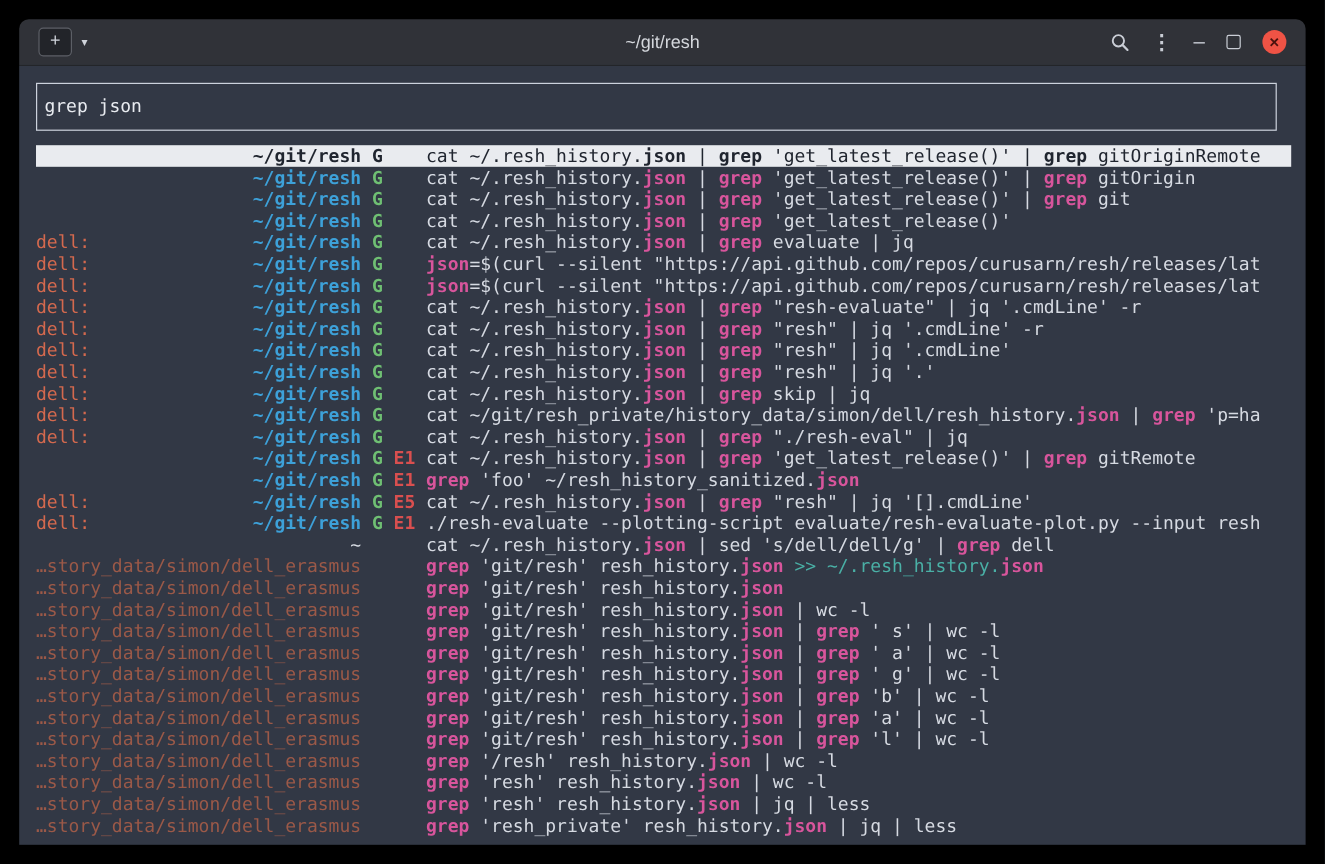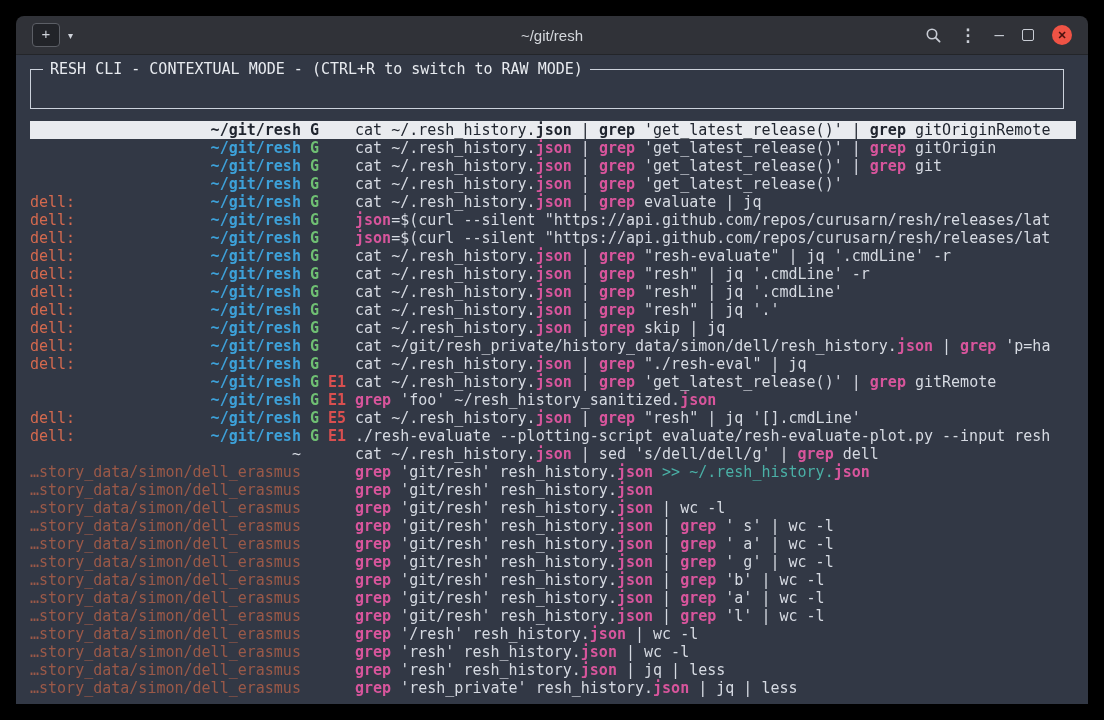--- a/index.html
+++ b/index.html
@@ -96,21 +96,21 @@
         <span class="restore-glyph"></span>
       </div>
       <div class="tb-btn">
         <span class="close-circle">✕</span>
       </div>
     </div>
   </div>
 
   <div class="terminal">
     <div class="query-box">
-      <span class="box-title">RESH CLI - CONTEXTUAL MODE - (CTRL+R to switch to RAW MODE)</span>
+      <div class="query">grep json</div>
     </div>
     <div class="rows">
         <div class="row sel" style="background: rgb(233, 235, 239);"><span class="col-left"><span style="color: rgb(32, 37, 47);"></span><span style="color: rgb(32, 37, 47); font-weight: bold;">~/git/resh</span></span><span class="flag-g" style="color: rgb(32, 37, 47); font-weight: bold;">G</span><span class="flag-e" style="color: rgb(32, 37, 47); font-weight: bold;"></span><span class="cmd"><span style="color: rgb(32, 37, 47);">cat ~/.resh_history.</span><span style="color: rgb(32, 37, 47); font-weight: bold;">json</span><span style="color: rgb(32, 37, 47);"> | </span><span style="color: rgb(32, 37, 47); font-weight: bold;">grep</span><span style="color: rgb(32, 37, 47);"> 'get_latest_release()' | </span><span style="color: rgb(32, 37, 47); font-weight: bold;">grep</span><span style="color: rgb(32, 37, 47);"> gitOriginRemote</span></span></div>
         <div class="row"><span class="col-left"><span style="color: rgb(212, 105, 78);"></span><span style="color: rgb(61, 161, 217); font-weight: bold;">~/git/resh</span></span><span class="flag-g" style="color: rgb(111, 191, 115); font-weight: bold;">G</span><span class="flag-e" style="color: rgb(217, 79, 79); font-weight: bold;"></span><span class="cmd"><span style="color: rgb(214, 218, 226);">cat ~/.resh_history.</span><span style="color: rgb(216, 85, 156); font-weight: bold;">json</span><span style="color: rgb(214, 218, 226);"> | </span><span style="color: rgb(216, 85, 156); font-weight: bold;">grep</span><span style="color: rgb(214, 218, 226);"> 'get_latest_release()' | </span><span style="color: rgb(216, 85, 156); font-weight: bold;">grep</span><span style="color: rgb(214, 218, 226);"> gitOrigin</span></span></div>
         <div class="row"><span class="col-left"><span style="color: rgb(212, 105, 78);"></span><span style="color: rgb(61, 161, 217); font-weight: bold;">~/git/resh</span></span><span class="flag-g" style="color: rgb(111, 191, 115); font-weight: bold;">G</span><span class="flag-e" style="color: rgb(217, 79, 79); font-weight: bold;"></span><span class="cmd"><span style="color: rgb(214, 218, 226);">cat ~/.resh_history.</span><span style="color: rgb(216, 85, 156); font-weight: bold;">json</span><span style="color: rgb(214, 218, 226);"> | </span><span style="color: rgb(216, 85, 156); font-weight: bold;">grep</span><span style="color: rgb(214, 218, 226);"> 'get_latest_release()' | </span><span style="color: rgb(216, 85, 156); font-weight: bold;">grep</span><span style="color: rgb(214, 218, 226);"> git</span></span></div>
         <div class="row"><span class="col-left"><span style="color: rgb(212, 105, 78);"></span><span style="color: rgb(61, 161, 217); font-weight: bold;">~/git/resh</span></span><span class="flag-g" style="color: rgb(111, 191, 115); font-weight: bold;">G</span><span class="flag-e" style="color: rgb(217, 79, 79); font-weight: bold;"></span><span class="cmd"><span style="color: rgb(214, 218, 226);">cat ~/.resh_history.</span><span style="color: rgb(216, 85, 156); font-weight: bold;">json</span><span style="color: rgb(214, 218, 226);"> | </span><span style="color: rgb(216, 85, 156); font-weight: bold;">grep</span><span style="color: rgb(214, 218, 226);"> 'get_latest_release()'</span></span></div>
         <div class="row"><span class="col-left"><span style="color: rgb(212, 105, 78);">dell:</span><span style="color: rgb(61, 161, 217); font-weight: bold;">~/git/resh</span></span><span class="flag-g" style="color: rgb(111, 191, 115); font-weight: bold;">G</span><span class="flag-e" style="color: rgb(217, 79, 79); font-weight: bold;"></span><span class="cmd"><span style="color: rgb(214, 218, 226);">cat ~/.resh_history.</span><span style="color: rgb(216, 85, 156); font-weight: bold;">json</span><span style="color: rgb(214, 218, 226);"> | </span><span style="color: rgb(216, 85, 156); font-weight: bold;">grep</span><span style="color: rgb(214, 218, 226);"> evaluate | jq</span></span></div>
         <div class="row"><span class="col-left"><span style="color: rgb(212, 105, 78);">dell:</span><span style="color: rgb(61, 161, 217); font-weight: bold;">~/git/resh</span></span><span class="flag-g" style="color: rgb(111, 191, 115); font-weight: bold;">G</span><span class="flag-e" style="color: rgb(217, 79, 79); font-weight: bold;"></span><span class="cmd"><span style="color: rgb(216, 85, 156); font-weight: bold;">json</span><span style="color: rgb(214, 218, 226);">=$(curl --silent "https://api.github.com/repos/curusarn/resh/releases/lat</span></span></div>
         <div class="row"><span class="col-left"><span style="color: rgb(212, 105, 78);">dell:</span><span style="color: rgb(61, 161, 217); font-weight: bold;">~/git/resh</span></span><span class="flag-g" style="color: rgb(111, 191, 115); font-weight: bold;">G</span><span class="flag-e" style="color: rgb(217, 79, 79); font-weight: bold;"></span><span class="cmd"><span style="color: rgb(216, 85, 156); font-weight: bold;">json</span><span style="color: rgb(214, 218, 226);">=$(curl --silent "https://api.github.com/repos/curusarn/resh/releases/lat</span></span></div>
         <div class="row"><span class="col-left"><span style="color: rgb(212, 105, 78);">dell:</span><span style="color: rgb(61, 161, 217); font-weight: bold;">~/git/resh</span></span><span class="flag-g" style="color: rgb(111, 191, 115); font-weight: bold;">G</span><span class="flag-e" style="color: rgb(217, 79, 79); font-weight: bold;"></span><span class="cmd"><span style="color: rgb(214, 218, 226);">cat ~/.resh_history.</span><span style="color: rgb(216, 85, 156); font-weight: bold;">json</span><span style="color: rgb(214, 218, 226);"> | </span><span style="color: rgb(216, 85, 156); font-weight: bold;">grep</span><span style="color: rgb(214, 218, 226);"> "resh-evaluate" | jq '.cmdLine' -r</span></span></div>

